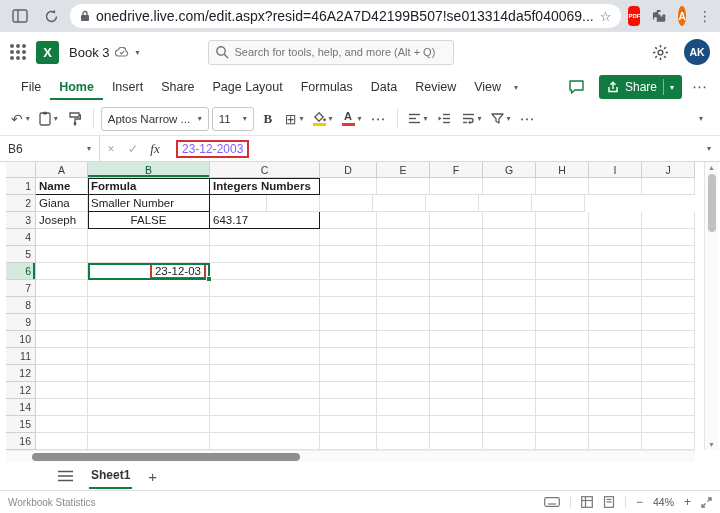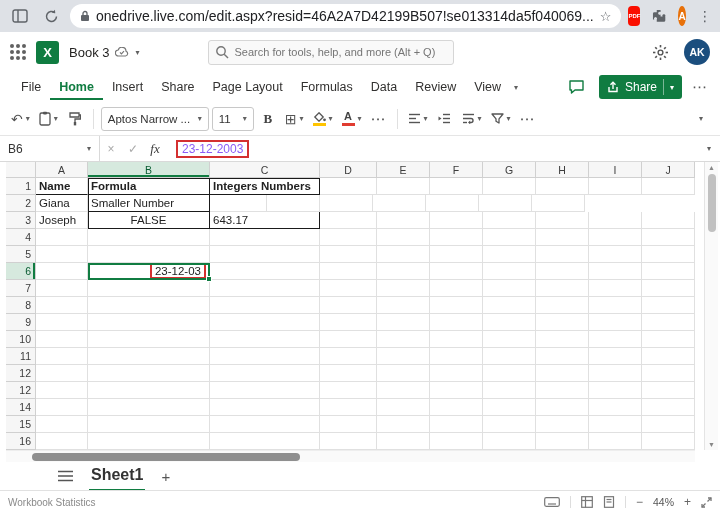--- a/index.html
+++ b/index.html
@@ -82,21 +82,21 @@
   .cell .red-annot { padding:0 3px; }
 
   .vscroll { position:absolute; right:2px; top:0; width:14px; height:288px; background:#fafafa; border-left:1px solid #e4e4e4; display:flex; flex-direction:column; align-items:center; font-size:7px; color:#888; cursor:pointer; }
   .v-thumb { width:8px; height:58px; background:#c1c1c1; border-radius:4px; margin-top:3px; }
   .v-fill { flex:1; }
   .hscroll { position:absolute; left:6px; bottom:0; width:689px; height:12px; background:#fafafa; border-top:1px solid #eee; cursor:pointer; }
   .h-thumb { position:absolute; left:26px; top:2px; width:268px; height:8px; background:#8f8f8f; border-radius:4px; }
 
   
   .sheet-tabs { height:28px; display:flex; align-items:center; padding-left:58px; gap:16px; flex:0 0 auto; }
-  .sheet-tab { font-size:16px; font-weight:bold; color:#333; padding:5px 2px; border-bottom:2px solid #107C41; cursor:pointer; }
+  .sheet-tab { font-size:12px; font-weight:bold; color:#333; padding:5px 2px; border-bottom:2px solid #107C41; cursor:pointer; }
   .add-sheet { font-size:15px; color:#555; cursor:pointer; }
 
   
   .status-bar { height:23px; border-top:1px solid #e1e1e1; display:flex; align-items:center; padding:0 8px; font-size:10px; color:#8a8a8a; flex:1; }
   .sb-right { margin-left:auto; display:flex; align-items:center; gap:10px; color:#666; }
   .sb-ico { cursor:pointer; display:flex; align-items:center; }
   .sb-zoom { font-size:10.5px; color:#555; cursor:pointer; }
   .sb-div { width:1px; height:12px; background:#ddd; }
   svg { display:block; }
 </style>

